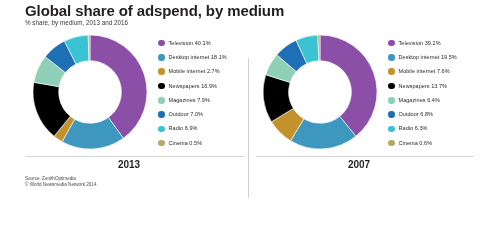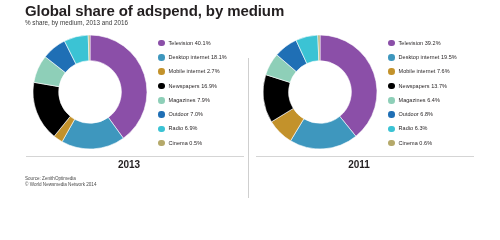--- a/index.html
+++ b/index.html
@@ -245,21 +245,21 @@
           <div class="legend-item">
             <span class="swatch" style="background: rgb(59, 195, 212);"></span>
             <span class="legend-text">Radio 6.3%</span>
           </div>
           <div class="legend-item">
             <span class="swatch" style="background: rgb(181, 169, 106);"></span>
             <span class="legend-text">Cinema 0.6%</span>
           </div>
         </div>
       <div class="panel-rule"></div>
-      <div class="year">2011</div>
+      <div class="year">2007</div>
     </div>
 
   </div>
 
   <div class="footer">
     <div>Source: ZenithOptimedia</div>
     <div>© World Newsmedia Network 2014</div>
   </div>
 
 </div>

